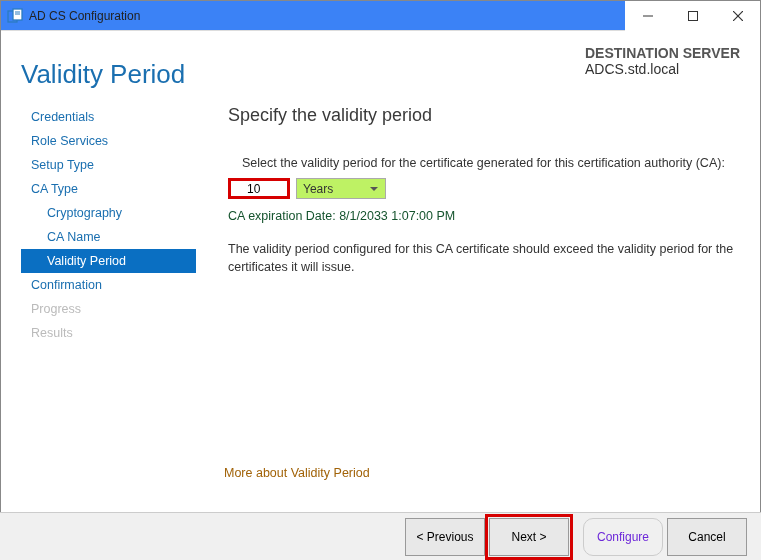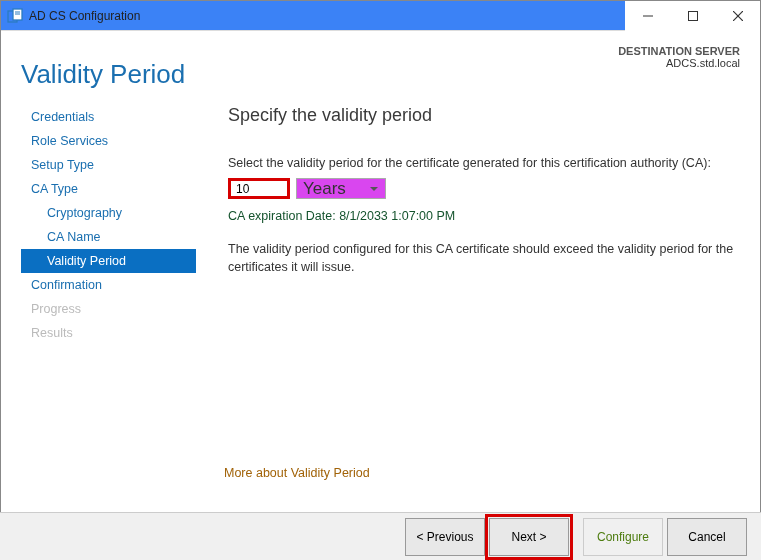--- a/index.html
+++ b/index.html
@@ -12,58 +12,58 @@
   .titlebar-title { font-size: 12px; color: #222; }
   .title-controls { display: flex; }
   .title-btn {
     width: 45px; height: 30px; display: flex; align-items: center; justify-content: center;
     font-size: 13px; color: #333; background: #fff;
   }
   .header-area {
     display: flex; justify-content: space-between; align-items: flex-start; padding: 8px 20px 0 20px;
   }
   .page-title { font-size: 26px; color: #1a6fb0; font-weight: 300; padding-top: 20px; }
-  .dest { text-align: right; font-size: 11px; padding-top: 6px; }
+  .dest { font-size: 14px; padding-top: 6px; }
   .dest-label { font-weight: bold; color: #555; }
   .dest-name { color: #333; }
   .main-area { display: flex; padding: 15px 20px 0 20px; height: 410px; }
   .sidebar { width: 175px; flex-shrink: 0; font-size: 12.5px; }
   .sidebar-item {
     padding: 5px 10px; color: #1a6fb0; cursor: pointer;
   }
   .sidebar-sub { padding-left: 26px; }
   .sidebar-item.selected { background: #0a6fc2; color: #fff; }
   .sidebar-item.disabled { color: #bbb; cursor: default; }
   .content { flex: 1; padding-left: 32px; font-size: 12.5px; color: #333; }
   .content-heading { font-size: 18px; color: #3a3a3a; font-weight: 400; margin-bottom: 30px; }
-  .instr { margin-bottom: 8px; color: #333; }
+  .instr { margin-bottom: 8px; color: #333; margin-left: 14px; }
   .input-row { display: flex; gap: 6px; margin-bottom: 10px; }
   .validity-input {
-    width: 62px; height: 21px; font-size: 12px; padding: 2px 5px; border: 3px solid #d60000; background: #fff;
+    width: 62px; height: 21px; font-size: 12px; padding: 2px 16px; border: 3px solid #d60000; background: #fff;
   }
   .unit-select {
-    width: 90px; height: 21px; font-size: 17px; padding: 1px 18px 1px 6px; border: 1px solid #aaa;
-    background: #d946ef; position: relative; display: flex; align-items: center;
+    width: 90px; height: 21px; font-size: 12px; padding: 1px 18px 1px 6px; border: 1px solid #aaa;
+    background: #bef264; position: relative; display: flex; align-items: center;
   }
   .unit-select:after {
     content: ""; position: absolute; right: 7px; top: 8px;
     border-left: 4px solid transparent; border-right: 4px solid transparent; border-top: 4px solid #555;
   }
   .exp-line { color: #14532d; margin-bottom: 18px; }
   .desc-line { color: #333; line-height: 1.4; }
   .more-link { position: absolute; bottom: 80px; left: 224px; color: #a16207; font-size: 12.5px; cursor: pointer; }
   .button-bar {
     position: absolute; bottom: 0; left: 0; right: 0; height: 48px; background: #f0f0f0;
     border-top: 1px solid #ccc; display: flex; justify-content: flex-end; align-items: center; padding: 0 14px; gap: 4px;
   }
   .btn {
     width: 80px; height: 38px; font-size: 12px; background: #e8e8e8; border: 1px solid #999;
     display: flex; align-items: center; justify-content: center; cursor: pointer;
   }
-  .btn.disabled { color: #4d7c0f; border-color: #ccc; background: #f0f0f0; cursor: default; }
+  .btn.disabled { color: #6d28d9; border-color: #ccc; background: #f0f0f0; cursor: default; border-radius: 10px; }
   .highlight-next { outline: 3px solid #d60000; outline-offset: 1px; }
   .title-icon svg { display: block; }
 </style>
 </head>
 <body>
 
 <div class="titlebar">
   <div class="titlebar-left">
     <span class="title-icon">
       <svg width="16" height="16" viewBox="0 0 16 16">

